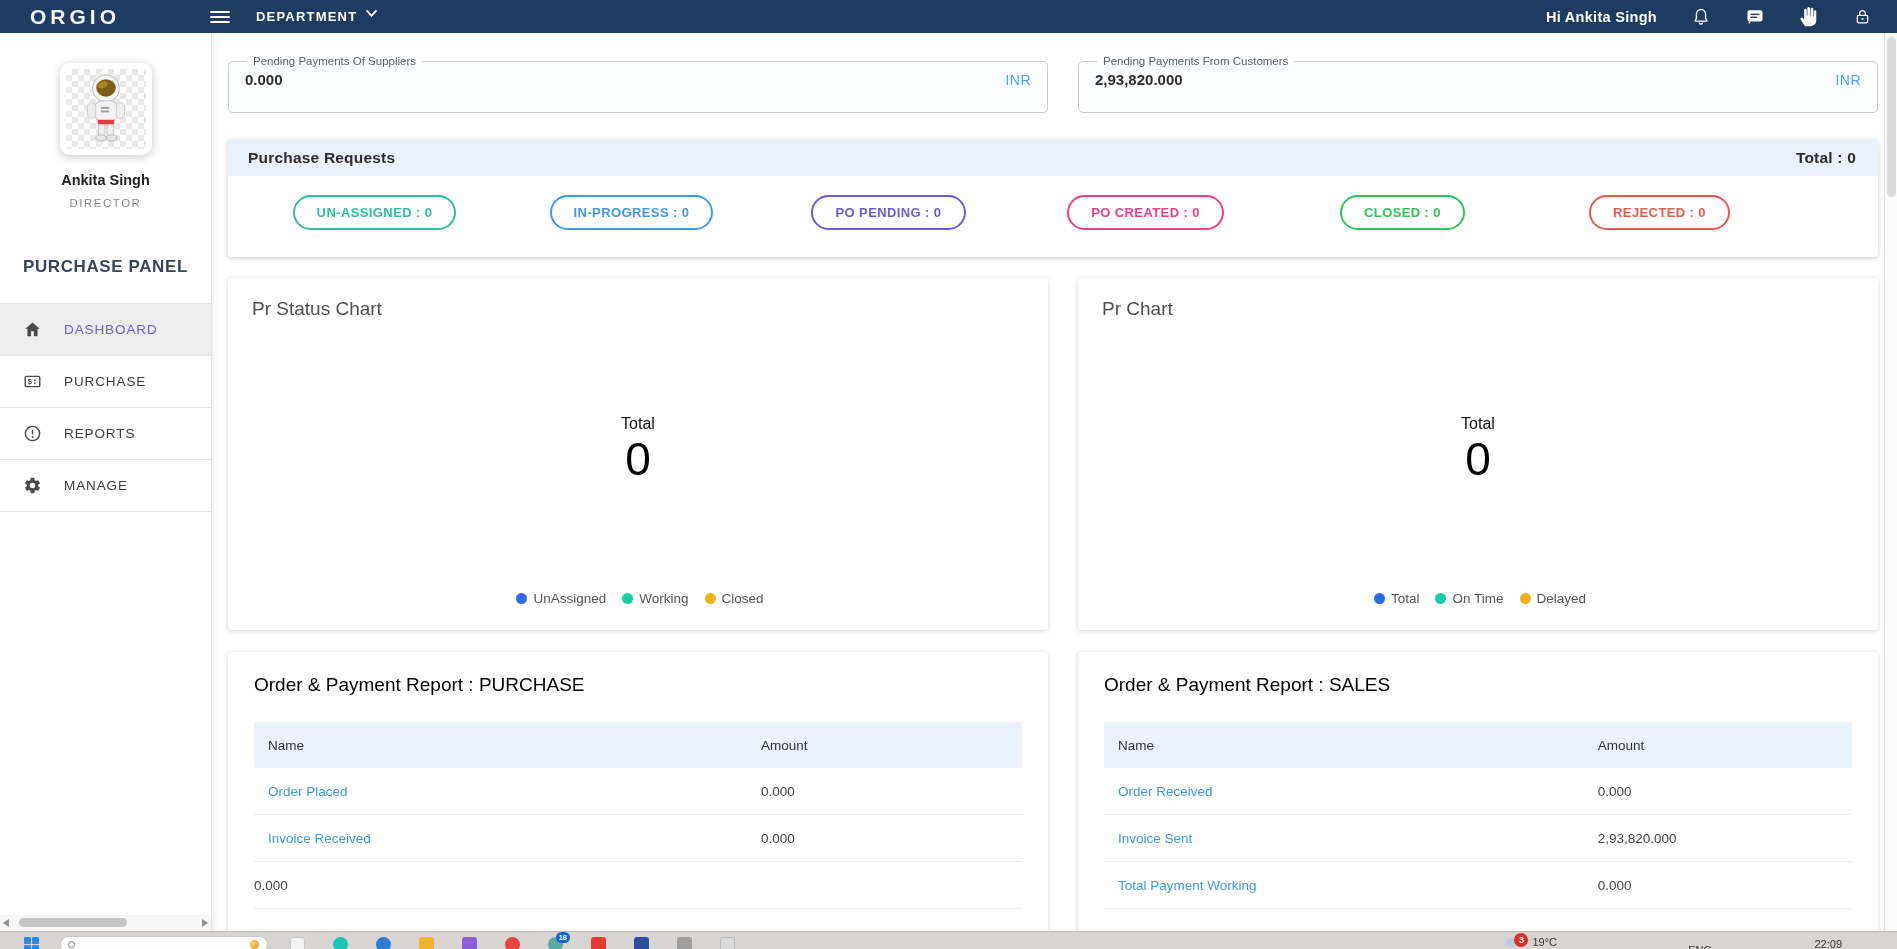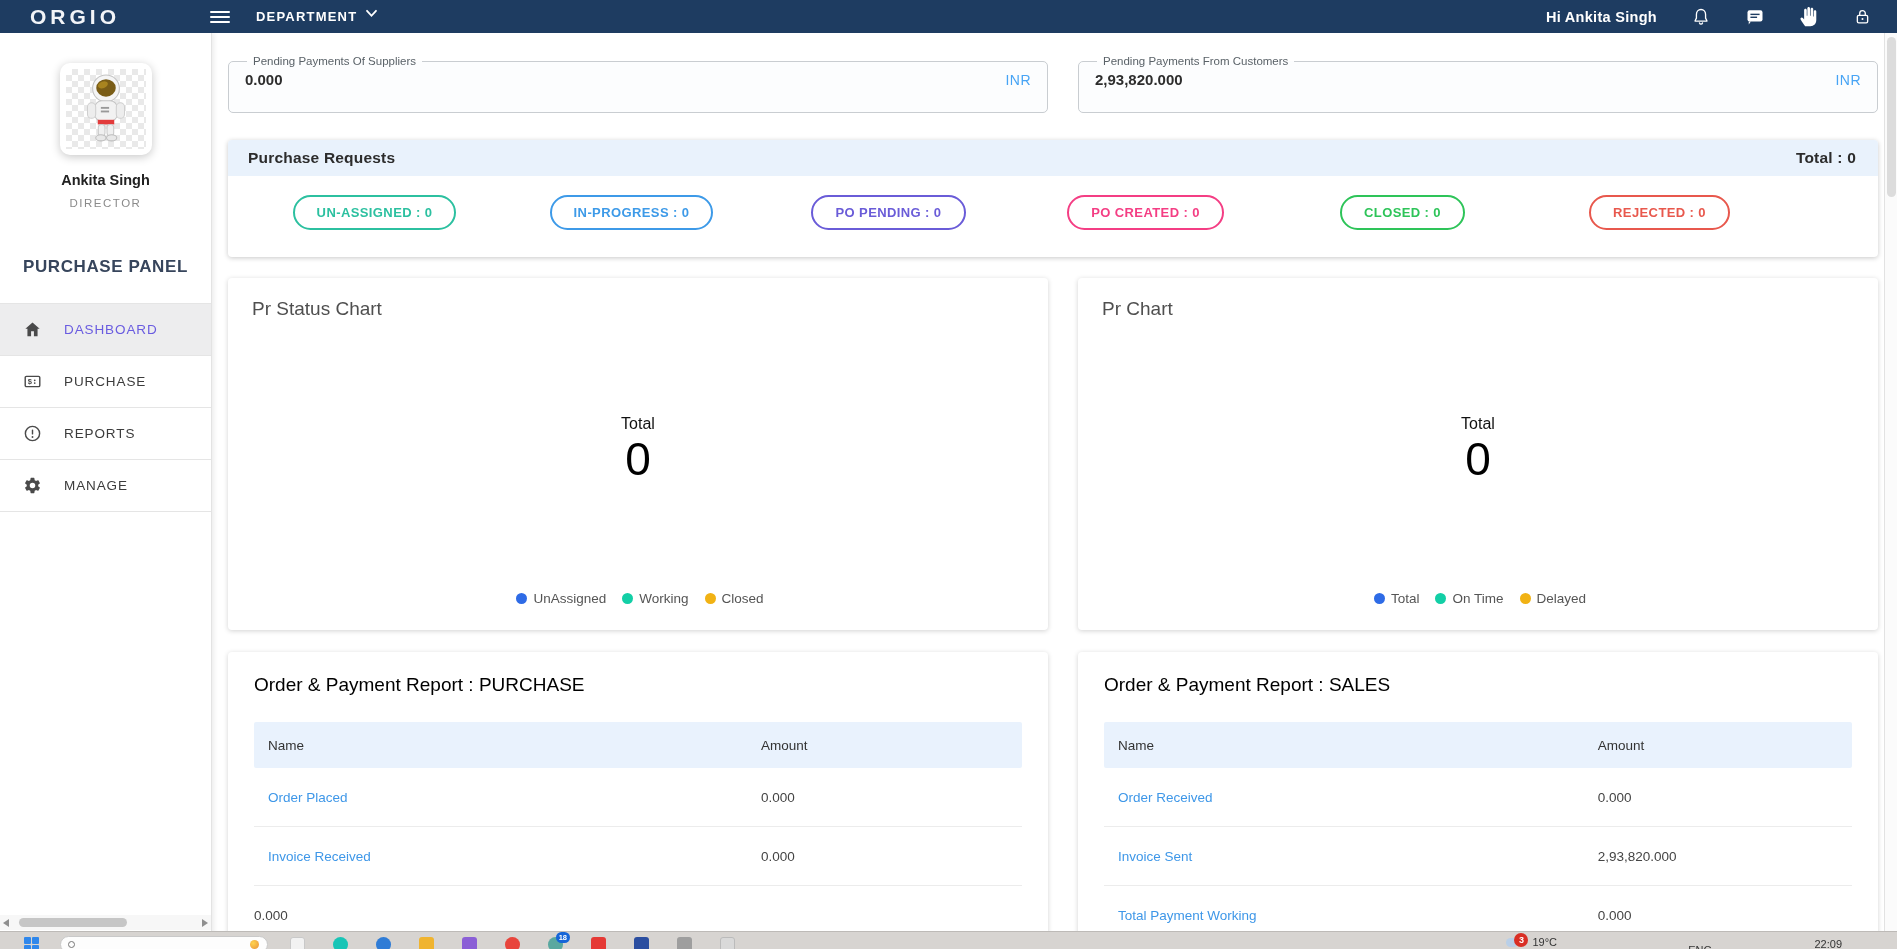--- a/index.html
+++ b/index.html
@@ -82,21 +82,21 @@
   .legend-item { display:flex; align-items:center; gap:6px; cursor:pointer; }
   .legend-item .dot { width:11px; height:11px; border-radius:50%; background:var(--c); }
   .legend-item .l-lbl { font-size:13.5px; color:#555; }
 
   .table-row-wrap { margin-top:22px; }
   .report-card { height:420px; background:#fff; border-radius:4px; box-shadow:0 1px 5px rgba(0,0,0,.18);
                  padding:22px 26px; }
   .report-title { font-size:19px; color:#000000; }
   .rtable { margin-top:26px; width:100%; }
   .rt-head { display:flex; background:#e9f2fd; height:46px; align-items:center; border-radius:2px; }
-  .rt-row { display:flex; height:59px; align-items:center; border-bottom:1px solid #ececec; }
+  .rt-row { display:flex; height:47px; align-items:center; border-bottom:1px solid #ececec; }
   .rt-c1 { width:66%; padding-left:14px; }
   .rt-c2 { width:34%; }
   .rt-head .hlbl { font-size:13.5px; color:#333; font-weight:500; }
   .rt-link { font-size:13.5px; color:#3e97e8; cursor:pointer; }
   .rt-amt { font-size:13.5px; color:#444; }
 
   
   .vscroll { position:absolute; top:33px; right:0; bottom:0; width:13px; background:#fbfbfb;
              border-left:1px solid #e2e2e2; z-index:25; }
   .vs-thumb { width:9px; height:160px; background:#dcdcdc; border-radius:5px; margin:4px auto 0; }

